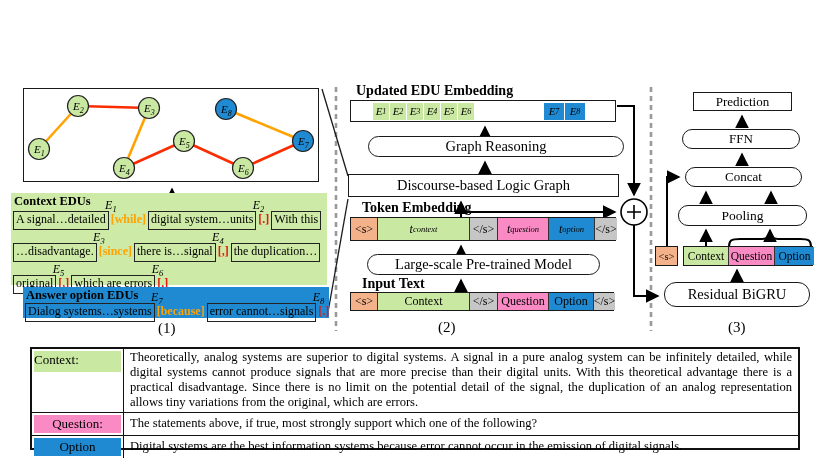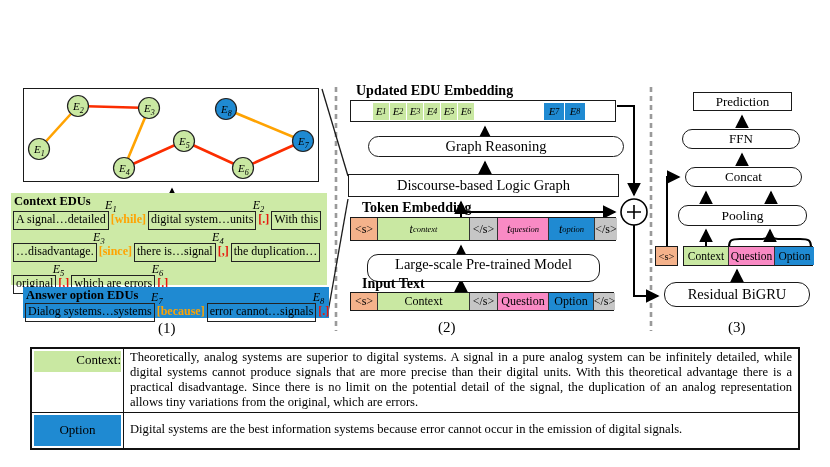--- a/index.html
+++ b/index.html
@@ -31,40 +31,40 @@
   .embed-spacer{width:69px;}
   #pill-gr{left:368px;top:136px;width:256px;height:21px;border-radius:11px;font-size:14.5px;line-height:19px;}
   #dlg{left:348px;top:174px;width:271px;height:23px;font-size:14.5px;line-height:21px;}
   #token-row{left:350px;top:217px;width:266px;height:24px;display:flex;border:1.6px solid #1a1a1a;z-index:2;}
   #input-row{left:350px;top:292px;width:264px;height:19px;display:flex;border:1.6px solid #1a1a1a;z-index:2;}
   .tok-cell{height:100%;display:flex;align-items:center;justify-content:center;
             border-right:1px solid #333;font-size:12px;overflow:hidden;white-space:nowrap;box-sizing:border-box;}
   .tok-cell:last-child{border-right:none;}
   .tok-cell i{font-size:12px;}
   .tok-cell sub{font-size:8.5px;font-style:italic;}
-  #pill-lpm{left:367px;top:254px;width:233px;height:28px;border-radius:11px;font-size:14.5px;line-height:19px;}
+  #pill-lpm{left:367px;top:254px;width:233px;height:21px;border-radius:11px;font-size:14.5px;line-height:19px;}
   
   #pred{left:693px;top:92px;width:99px;height:19px;font-size:13px;line-height:17px;}
   #ffn{left:682px;top:129px;width:118px;height:20px;border-radius:10px;font-size:13px;line-height:18px;}
   #concat{left:685px;top:167px;width:117px;height:20px;border-radius:10px;font-size:13px;line-height:18px;text-align:center;}
   #pooling{left:678px;top:205px;width:129px;height:21px;border-radius:10px;font-size:13.5px;line-height:19px;}
   #sbox{left:655px;top:246px;width:23px;height:20px;border:1.6px solid #1a1a1a;font-size:10.5px;
         display:flex;align-items:center;justify-content:center;z-index:2;}
   #cqo{left:683px;top:246px;width:130px;height:20px;display:flex;border:1.6px solid #1a1a1a;z-index:2;}
   .cqo-cell{height:100%;display:flex;align-items:center;justify-content:center;font-size:11.5px;
             border-right:1px solid #333;overflow:hidden;box-sizing:border-box;}
   .cqo-cell:last-child{border-right:none;}
   #bigru{left:664px;top:282px;width:146px;height:25px;border-radius:12px;font-size:14.5px;line-height:23px;}
   
   #qa-table{left:30px;top:347px;width:770px;height:103px;border:2px solid #111;background:#fff;z-index:2;
             display:flex;flex-direction:column;}
   .qa-row{display:flex;border-bottom:1.6px solid #111;flex:0 0 auto;}
   .qa-row:last-child{border-bottom:none;flex:1 1 auto;}
   .qa-label-cell{width:87px;flex:0 0 87px;border-right:1.2px solid #111;padding:2px;}
-  .qa-label{width:100%;text-align:right;font-size:13px;line-height:18px;}
+  .qa-label{width:100%;text-align:left;font-size:13px;line-height:18px;}
   .qa-text{flex:1;padding:1px 6px 2px 6px;font-size:12.6px;line-height:14.9px;}
   .qa-row.single .qa-text{display:flex;align-items:center;}
   .qa-row.single .qa-label{height:100%;display:flex;align-items:center;justify-content:center;}
   
   #connectors{position:absolute;left:0;top:0;z-index:1;}
   #graph-svg{position:absolute;left:0;top:0;}
 </style>
 </head>
 <body>
 
@@ -259,20 +259,26 @@
   <div class="abs pill" id="bigru">Residual BiGRU</div>
   <div class="abs caption" style="left:728px;top:319px;">(3)</div>
 
   <div class="abs" id="qa-table">
       <div class="qa-row" style="flex: 0 0 62px;">
         <div class="qa-label-cell">
           <div class="qa-label" style="background: rgb(201, 232, 162); height: 21px;">Context:</div>
         </div>
         <div class="qa-text" style="text-align: justify;">Theoretically, analog systems are superior to digital systems. A signal in a pure analog system can be infinitely detailed, while digital systems cannot produce signals that are more precise than their digital units. With this theoretical advantage there is a practical disadvantage. Since there is no limit on the potential detail of the signal, the duplication of an analog representation allows tiny variations from the original, which are errors.</div>
       </div>
+      <div class="qa-row single" style="flex: 0 0 20px;">
+        <div class="qa-label-cell">
+          <div class="qa-label" style="background: rgb(249, 138, 196);">Question:</div>
+        </div>
+        <div class="qa-text">The statements above, if true, most strongly support which one of the following?</div>
+      </div>
       <div class="qa-row single">
         <div class="qa-label-cell">
           <div class="qa-label" style="background: rgb(31, 138, 210);">Option</div>
         </div>
         <div class="qa-text">Digital systems are the best information systems because error cannot occur in the emission of digital signals.</div>
       </div>
     </div>
 
 </div>
 

